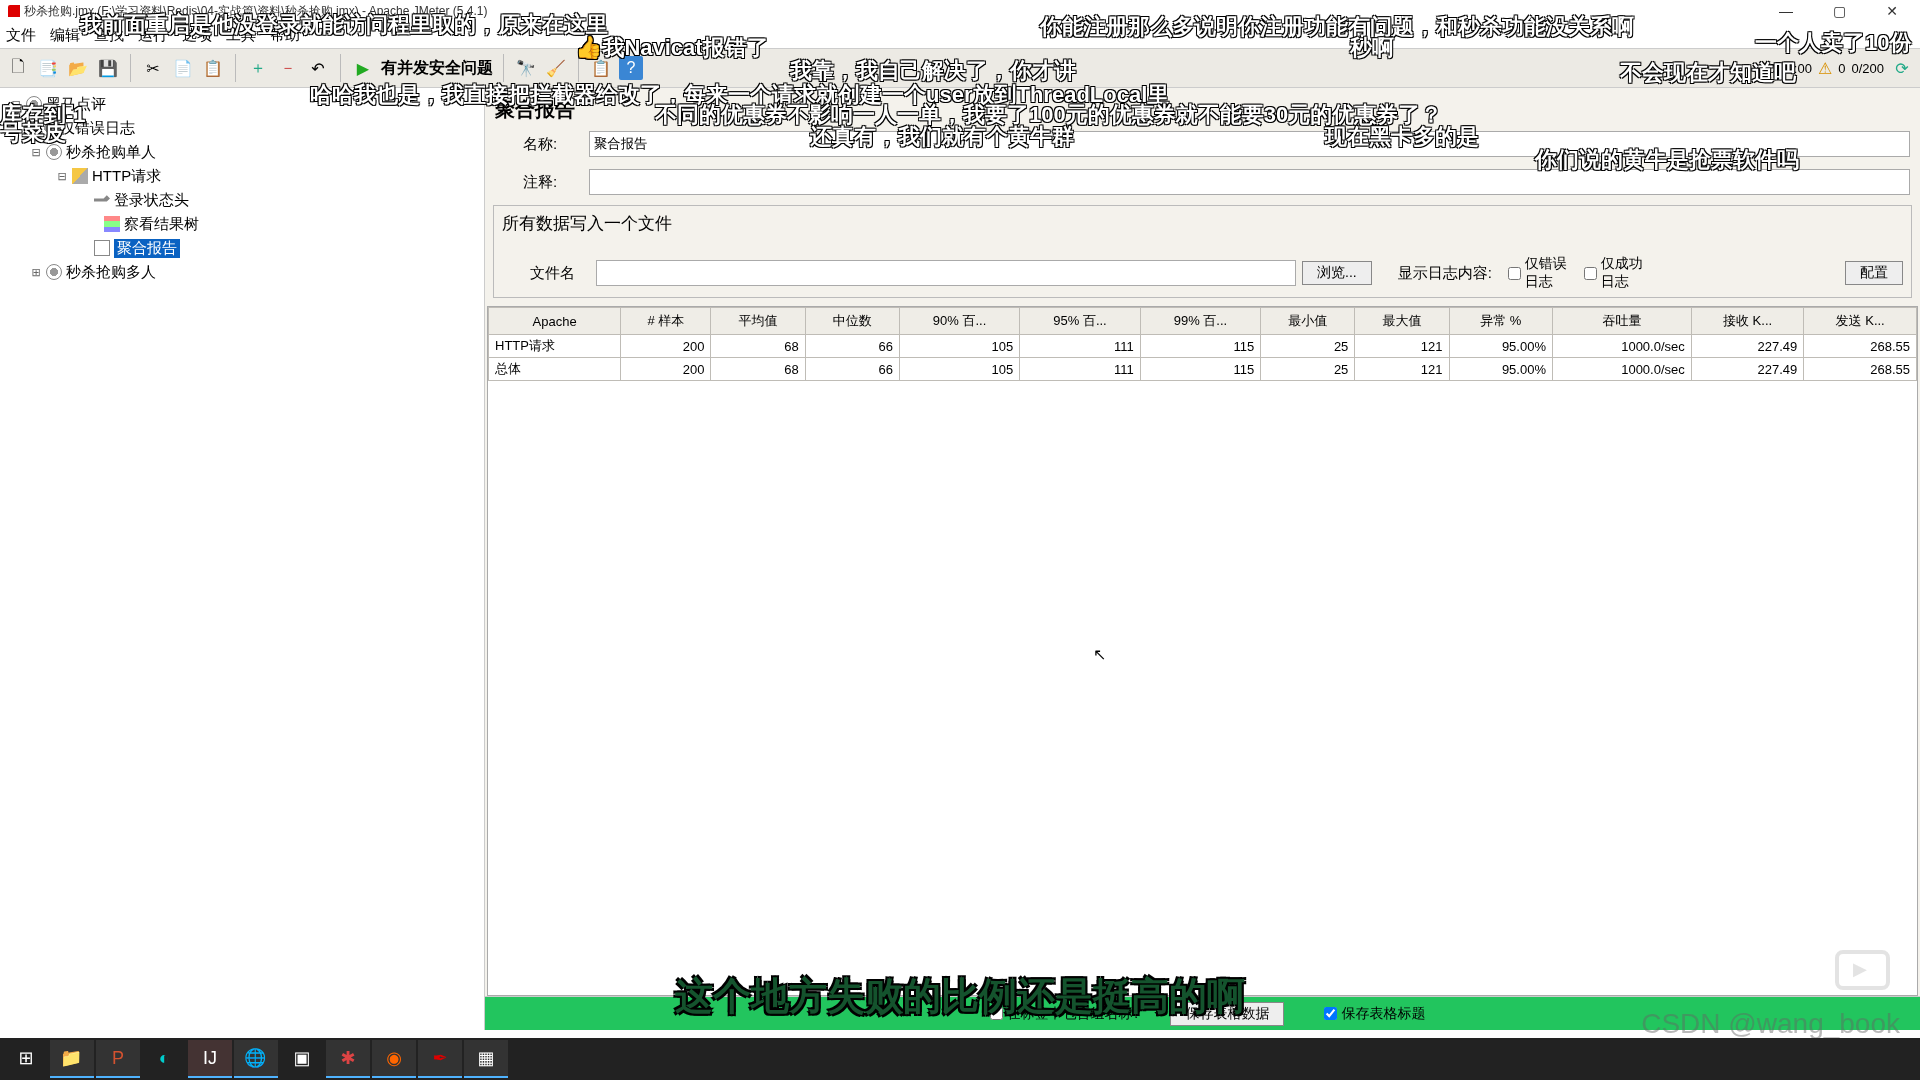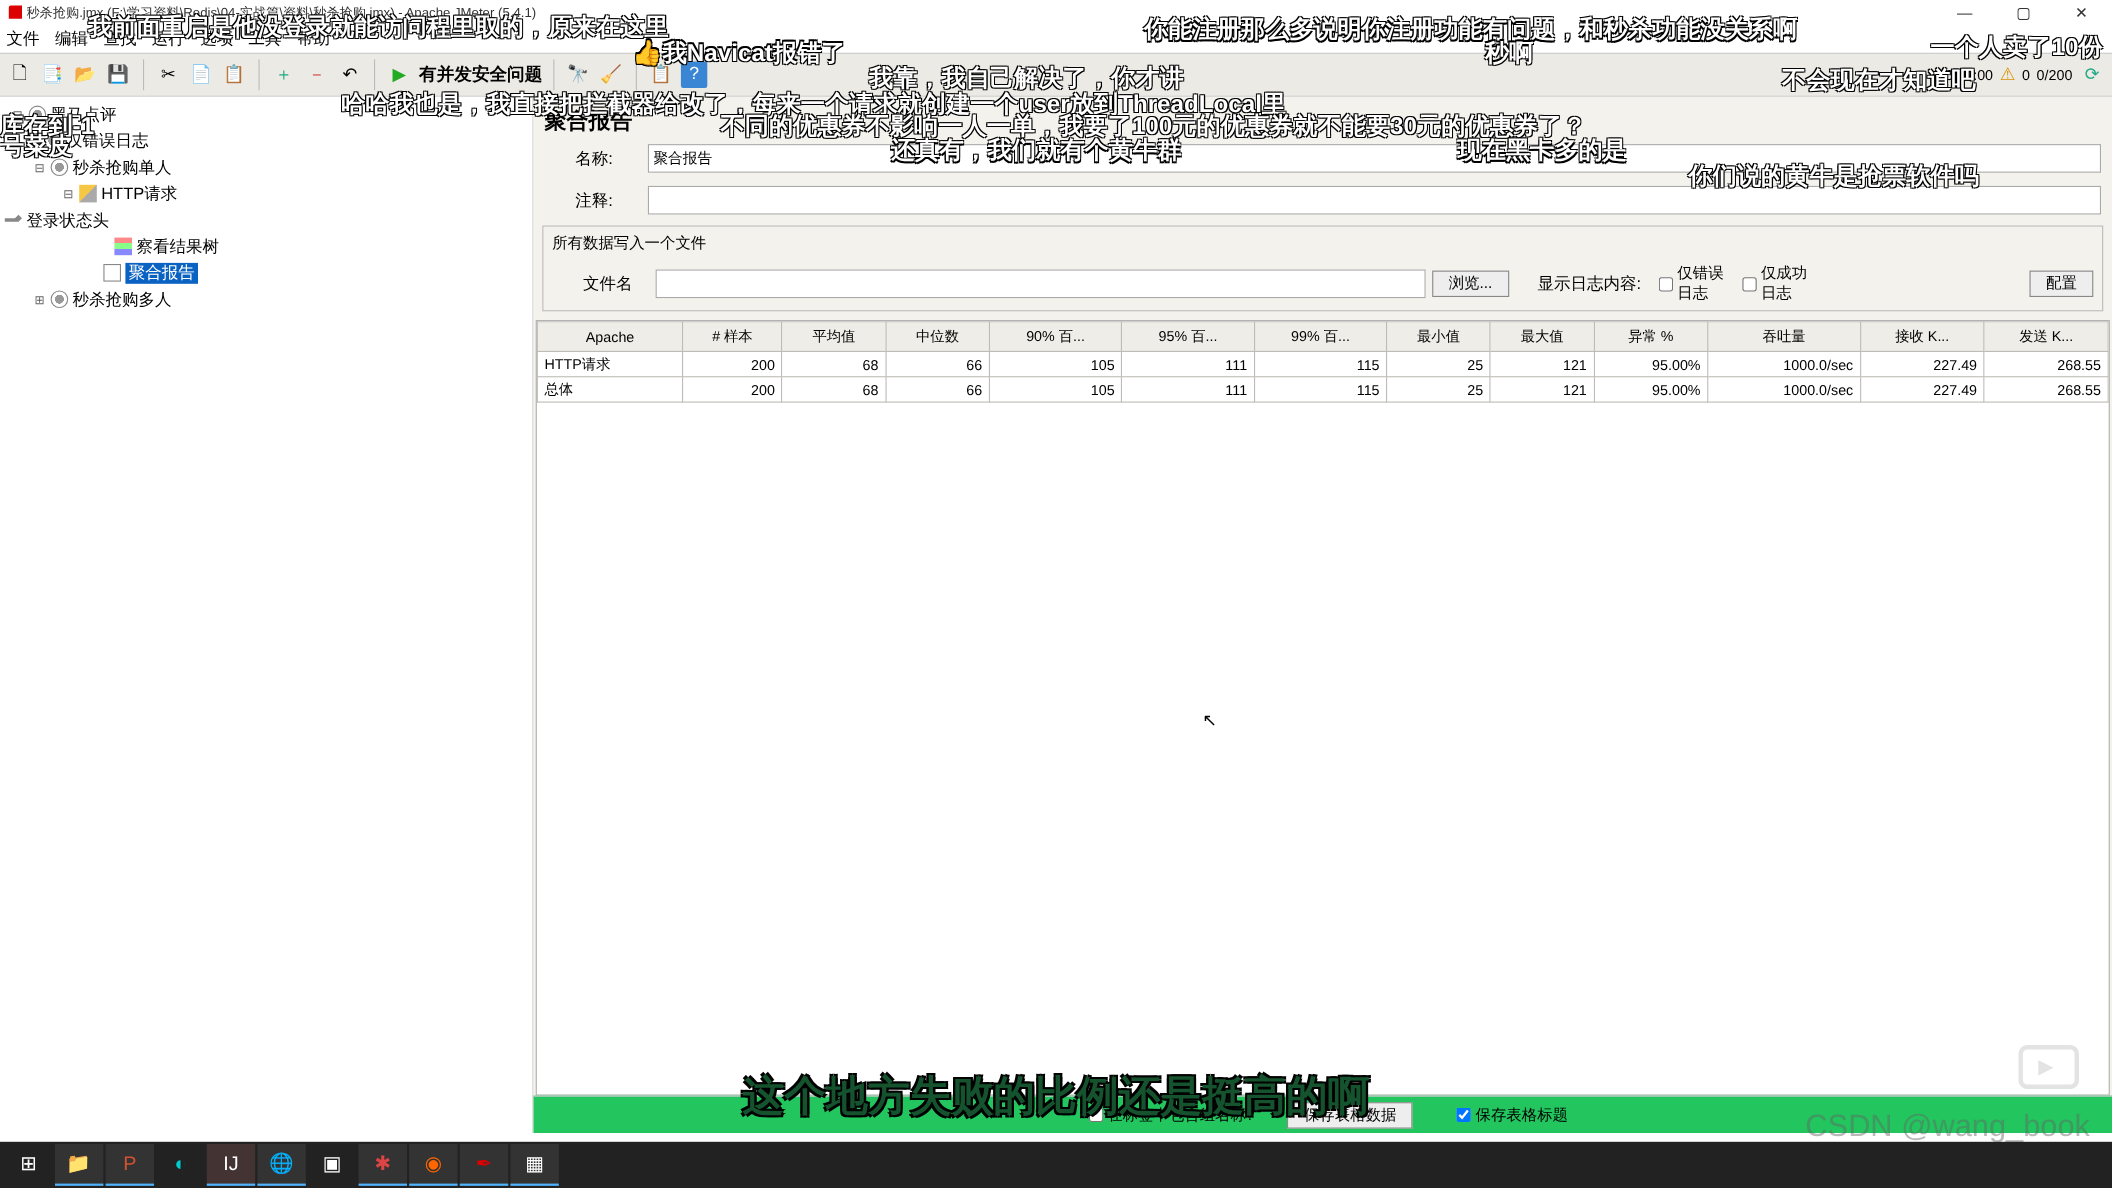--- a/index.html
+++ b/index.html
@@ -131,21 +131,21 @@
     <div class="tree-row" style="padding-left:30px">
       <span class="toggle">⊟</span>
       <span class="tico gear"></span>
       <span>秒杀抢购单人</span>
     </div>
     <div class="tree-row" style="padding-left:56px">
       <span class="toggle">⊟</span>
       <span class="tico pencil"></span>
       <span>HTTP请求</span>
     </div>
-    <div class="tree-row" style="">
+    <div class="tree-row" style="padding-left:90px">
       <span class="tico wrench"></span>
       <span>登录状态头</span>
     </div>
     <div class="tree-row" style="padding-left:100px">
       <span class="tico chart"></span>
       <span>察看结果树</span>
     </div>
     <div class="tree-row" style="padding-left:90px">
       <span class="tico doc"></span>
       <span class="sel">聚合报告</span>
@@ -161,21 +161,21 @@
     <div class="panel-title">聚合报告</div>
     <div class="form-row">
       <label>名称:</label>
       <input class="text" value="聚合报告" style="">
     </div>
     <div class="form-row">
       <label>注释:</label>
       <input class="text" style="">
     </div>
     <div style="border:1px solid #bbb;margin:4px 8px;padding:6px 8px">
-      <div style="font-size:14px;margin-bottom:10px">所有数据写入一个文件</div>
+      <div style="font-size:17px;margin-bottom:20px">所有数据写入一个文件</div>
       <div class="form-row file-row" style="padding:0">
         <label>文件名</label>
         <input class="text" style="">
         <button class="btn">浏览...</button>
         <span style="margin-left:20px">显示日志内容:</span>
         <label class="chk">
             <input type="checkbox" style="">
             <span>仅错误日志</span>
           </label>
         <label class="chk">

